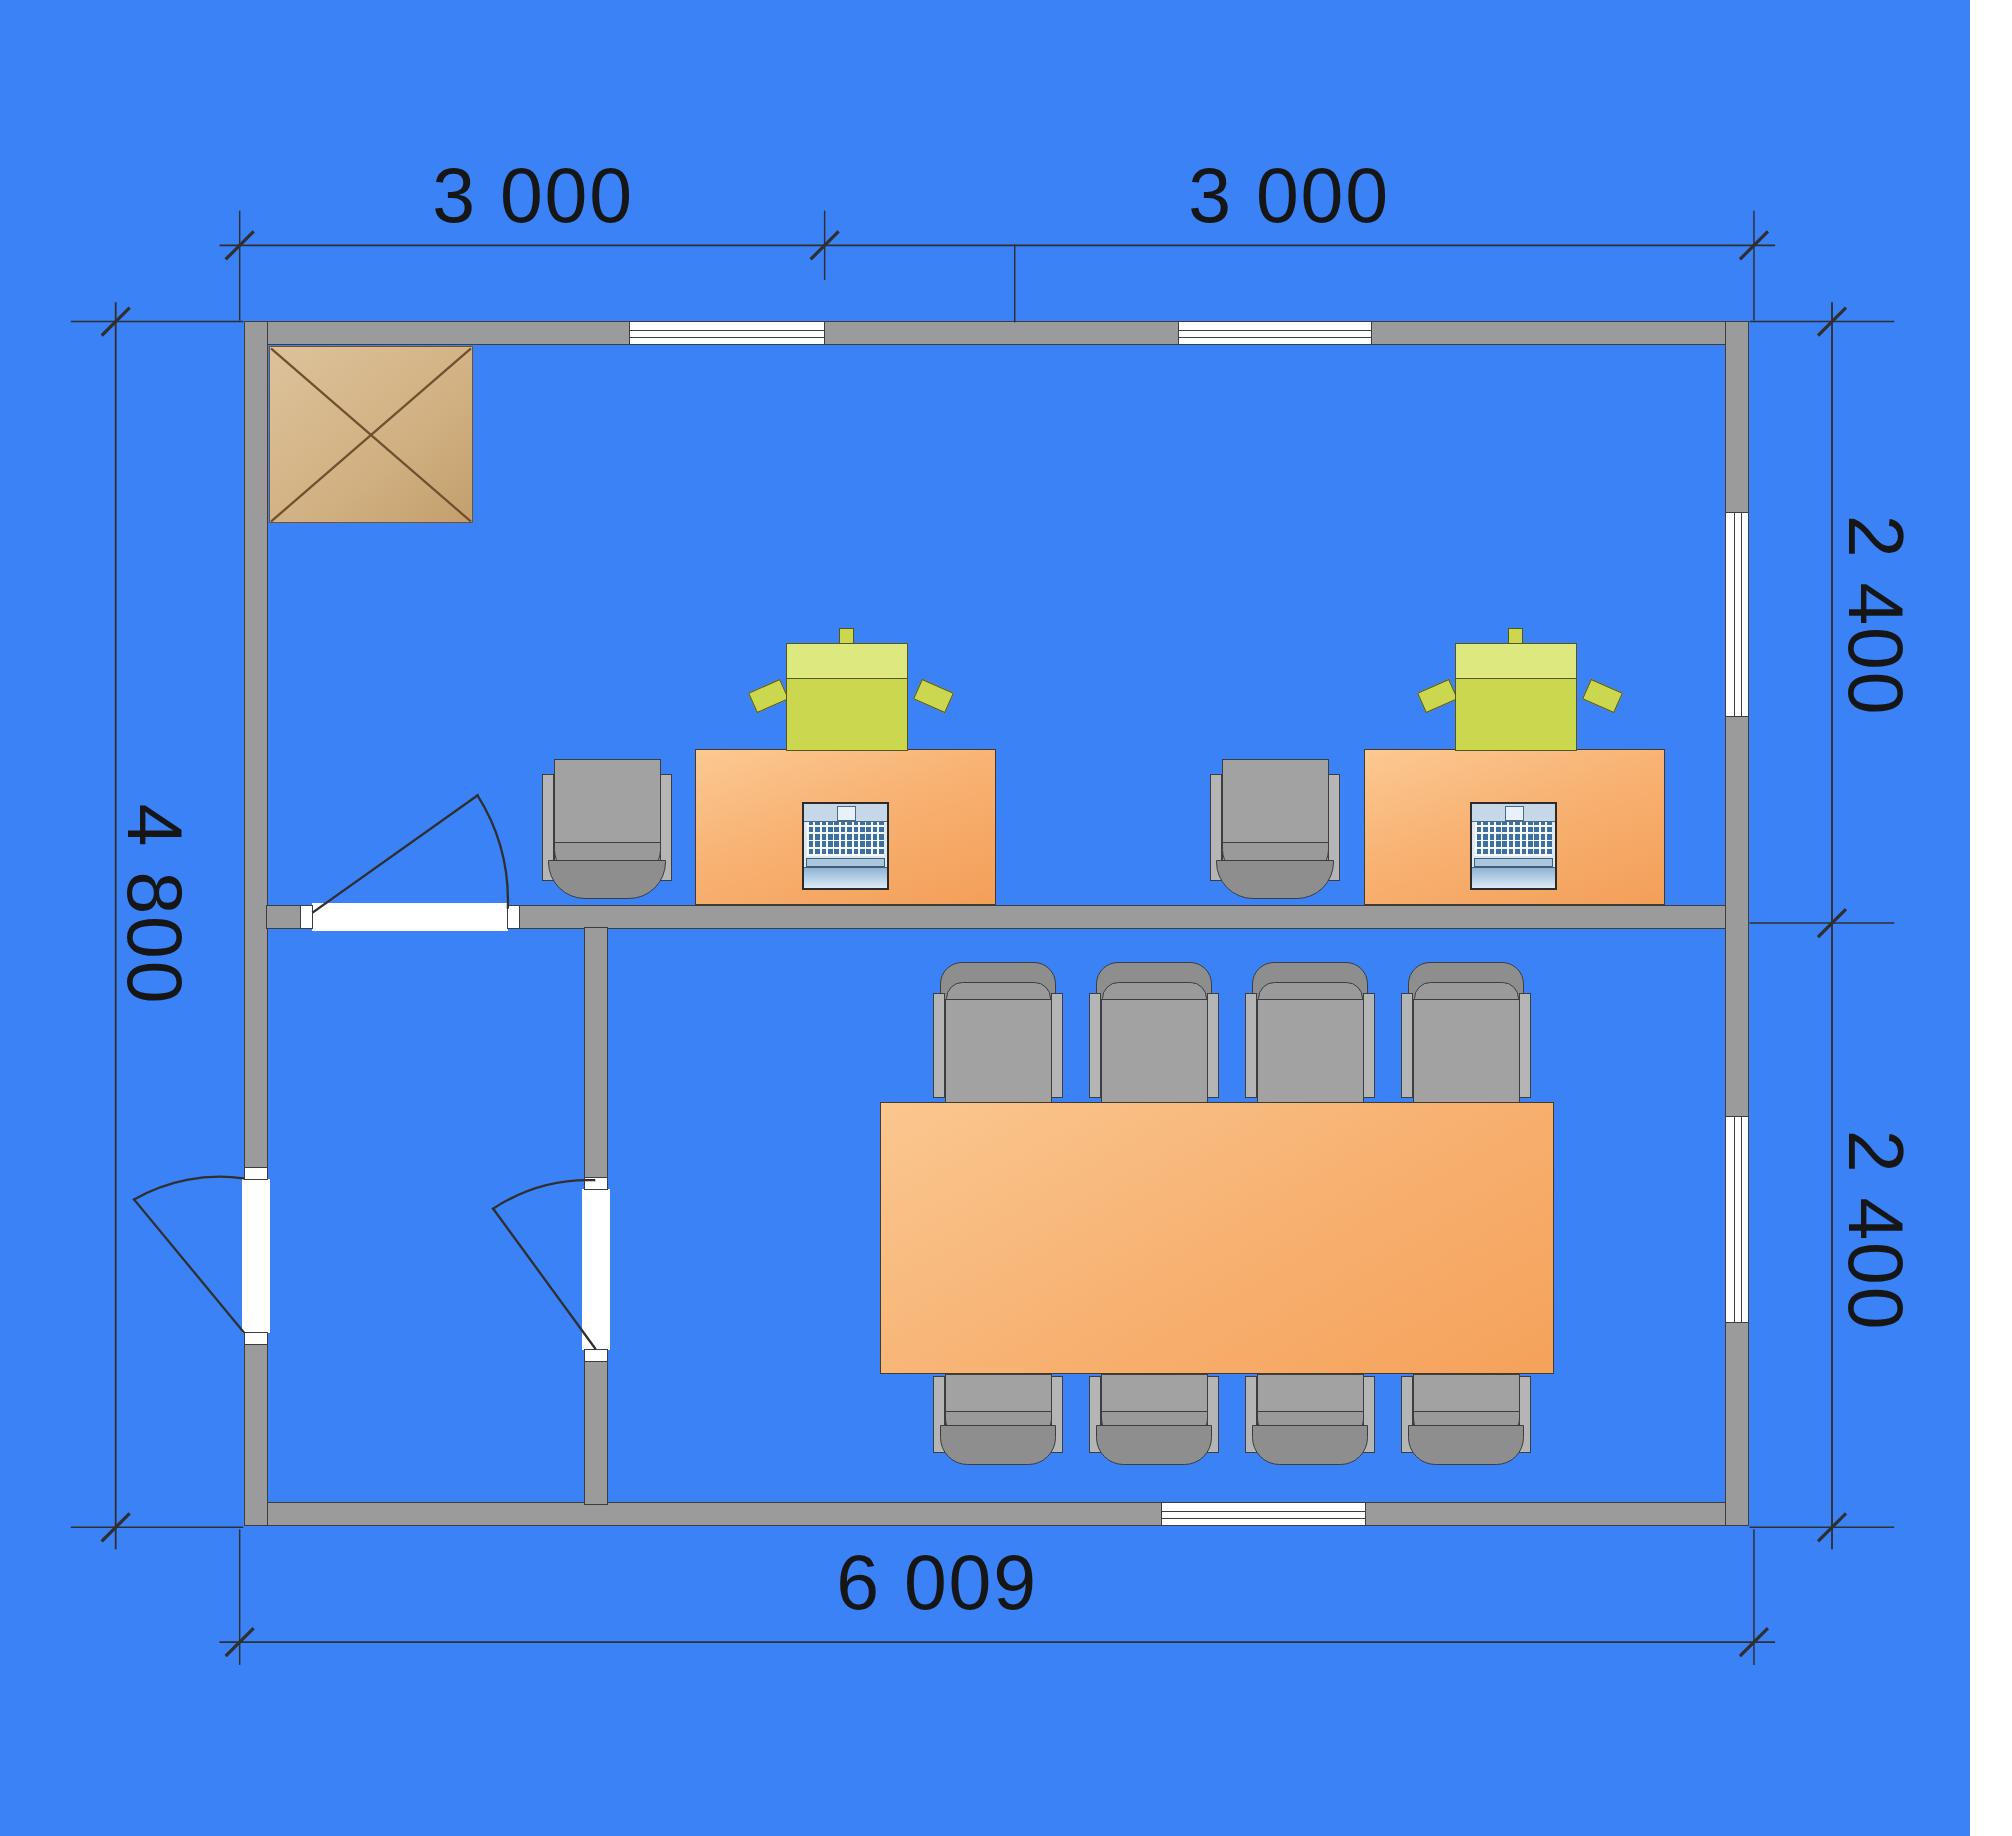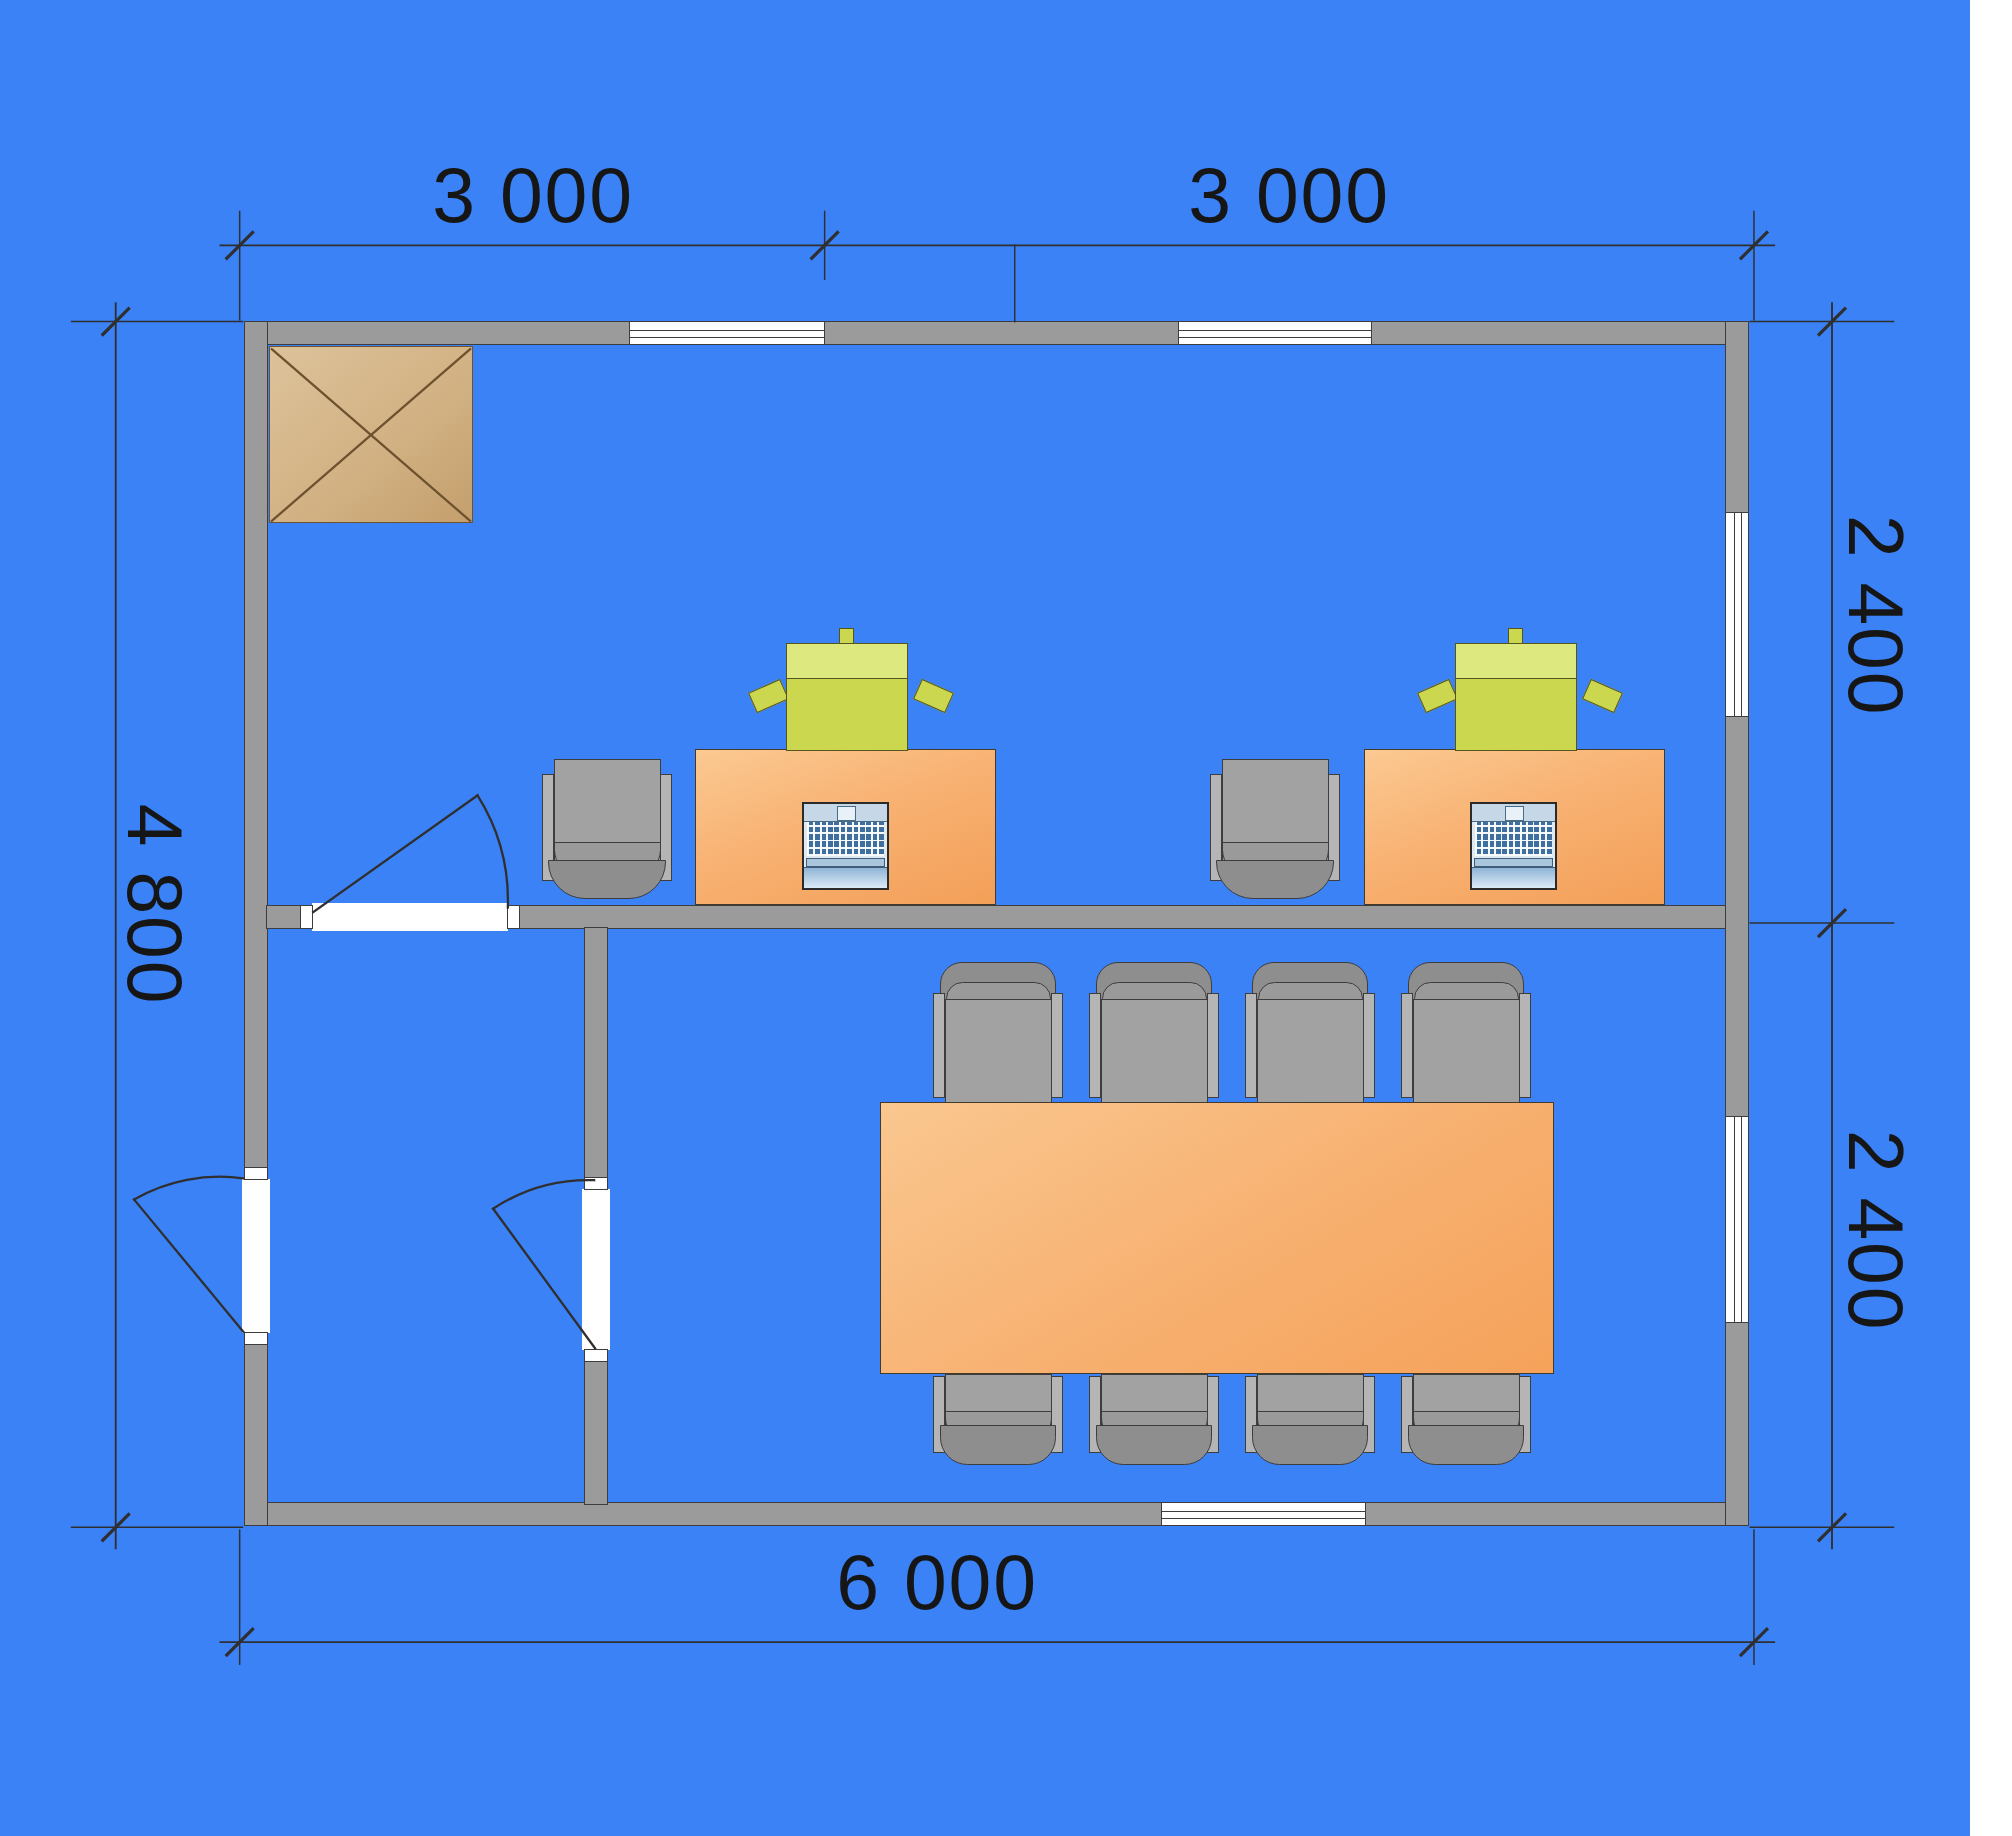--- a/index.html
+++ b/index.html
@@ -146,21 +146,21 @@
       <line x1="1906" y1="1005" x2="2062" y2="1005" stroke-width="1.6"></line>
       <line x1="1906" y1="1663" x2="2062" y2="1663" stroke-width="1.6"></line>
       <line x1="1981" y1="364" x2="2009" y2="336" stroke-width="3.5"></line>
       <line x1="1981" y1="1019" x2="2009" y2="991" stroke-width="3.5"></line>
       <line x1="1981" y1="1677" x2="2009" y2="1649" stroke-width="3.5"></line>
     </g>
   </svg>
 
   <div class="abs dim" style="left:340px;top:145px;">3 000</div>
   <div class="abs dim" style="left:1096px;top:145px;">3 000</div>
-  <div class="abs dim" style="left:744px;top:1532px;">6 000</div>
+  <div class="abs dim" style="left:744px;top:1532px;">6 009</div>
   <div class="abs dim rot" style="left:-39px;top:854px;">4 800</div>
   <div class="abs dim rot" style="left:1682px;top:565px;">2 400</div>
   <div class="abs dim rot" style="left:1682px;top:1180px;">2 400</div>
 
   <div class="abs" style="left:542px;top:759px;width:130px;height:140px;">
     <div class="abs arm" style="left:0;top:14.7px;width:12px;height:107px;"></div>
     <div class="abs arm" style="left:118px;top:14.7px;width:12px;height:107px;"></div>
     <div class="abs seat" style="left:12px;top:0;width:107px;height:108px;"></div>
     <div class="abs lip r-bot" style="left:12px;top:83px;width:107px;height:35px;"></div>
     <div class="abs backrest r-bot" style="left:6.4px;top:101px;width:118px;height:39px;border-radius:0 0 37px 37px;"></div>

